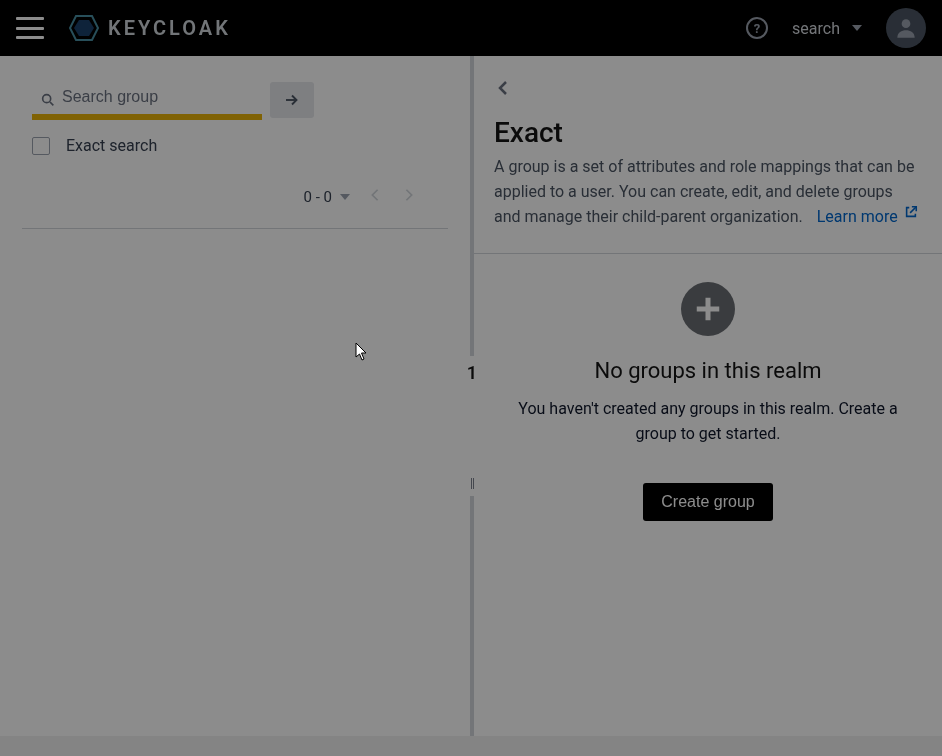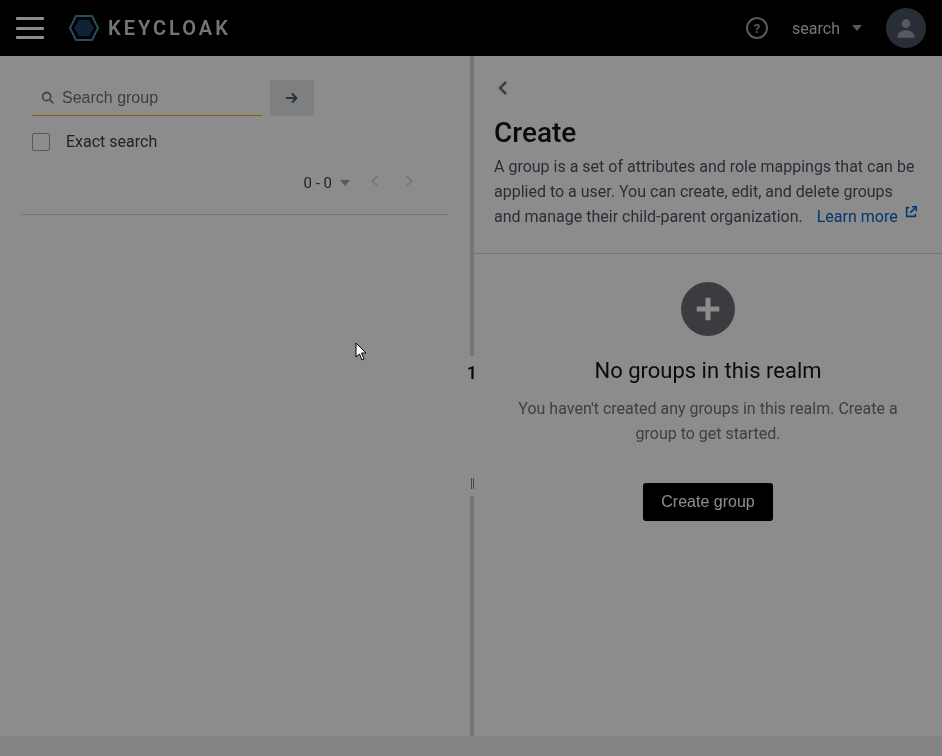--- a/index.html
+++ b/index.html
@@ -127,21 +127,21 @@
       position: absolute;
       left: 8px;
       top: 50%;
       transform: translateY(-50%);
       width: 16px; height: 16px;
       color: #6b7280;
     }
     .search-input {
       width: 100%;
       border: none;
-      border-bottom: 1px solid #eab308;
+      border-bottom: 6px solid #eab308;
       padding: 8px 8px 8px 30px;
       font-size: 16px;
       outline: none;
       background: transparent;
     }
     .search-input::placeholder { color: #6b7280; }
     .search-submit {
       width: 44px;
       height: 36px;
       background: #e5e7eb;
@@ -168,21 +168,21 @@
     }
     .exact-label {
       font-size: 16px;
       color: #374151;
     }
     .pagination-row {
       display: flex;
       align-items: center;
       justify-content: flex-end;
       gap: 16px;
-      margin-top: 18px;
+      margin-top: 28px;
       padding-right: 20px;
     }
     .page-range {
       font-size: 15px;
       color: #374151;
       display: flex;
       align-items: center;
       gap: 8px;
       cursor: pointer;
     }
@@ -287,21 +287,21 @@
     }
     .empty-icon svg { width: 30px; height: 30px; color: #ffffff; }
     .empty-title {
       font-size: 22px;
       color: #151515;
       margin-top: 22px;
       font-weight: 400;
     }
     .empty-desc {
       font-size: 16px;
-      color: #737373;
+      color: #0f172a;
       margin-top: 14px;
       max-width: 400px;
       line-height: 1.55;
     }
     .create-btn {
       margin-top: 36px;
       background: #000000;
       color: #ffffff;
       border: none;
       font-size: 16px;
@@ -398,21 +398,21 @@
       <span class="resizer-grip">||</span>
     </div>
   </div>
 
   <div class="right-panel">
     <div class="back-btn">
       <svg viewBox="0 0 10 16" fill="none" stroke="currentColor" stroke-width="2.5">
         <polyline points="8,2 2,8 8,14"></polyline>
       </svg>
     </div>
-    <h1 class="page-title">Create</h1>
+    <h1 class="page-title">Exact</h1>
     <p class="page-desc">
       <span>A group is a set of attributes and role mappings that can be applied to a user. You can create, edit, and delete groups and manage their child-parent organization.</span>
       <a class="learn-link">
         <span>Learn more</span>
         <svg class="ext-icon" viewBox="0 0 16 16" fill="none" stroke="currentColor" stroke-width="1.8">
           <path d="M6 3 H3 V13 H13 V10"></path>
           <path d="M9 2 H14 V7"></path>
           <line x1="14" y1="2" x2="7" y2="9"></line>
         </svg>
       </a>

